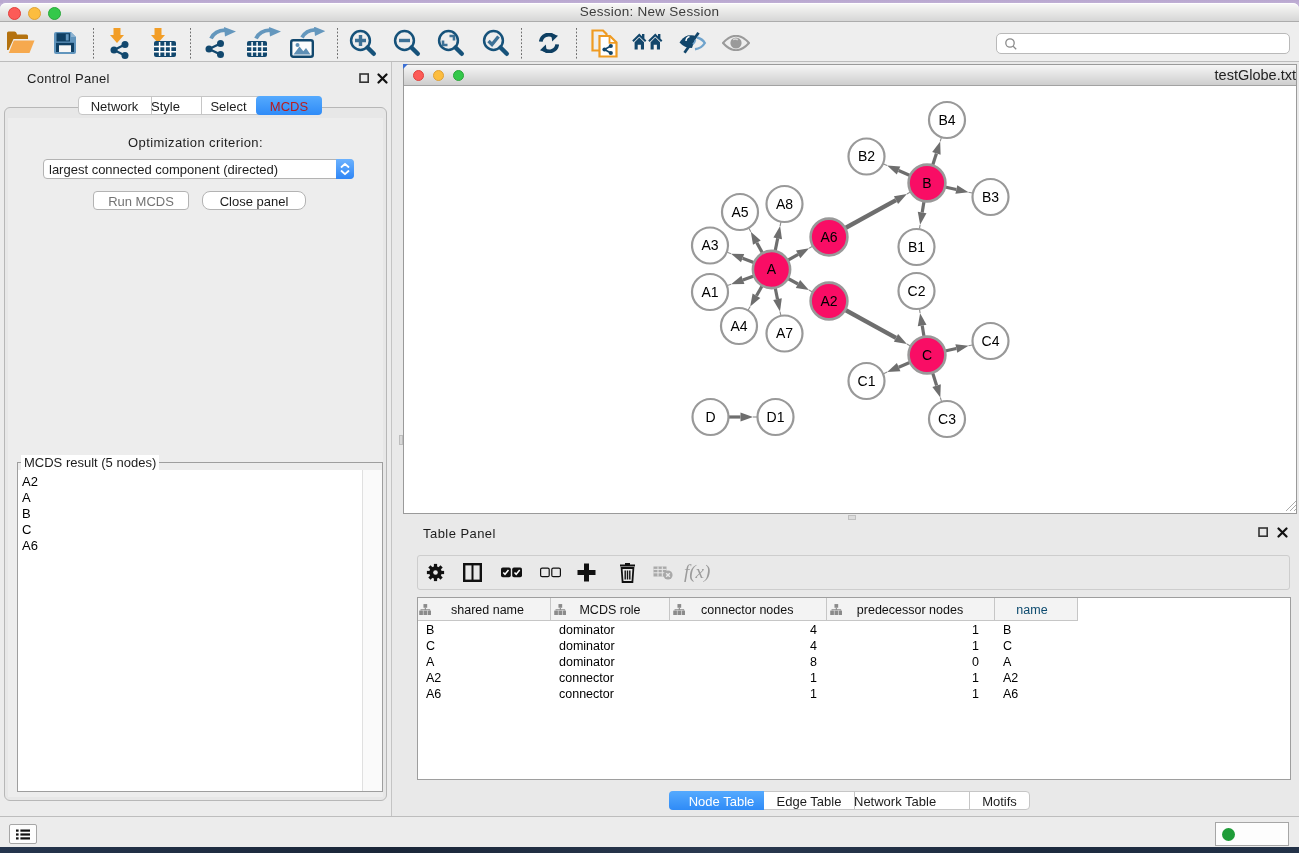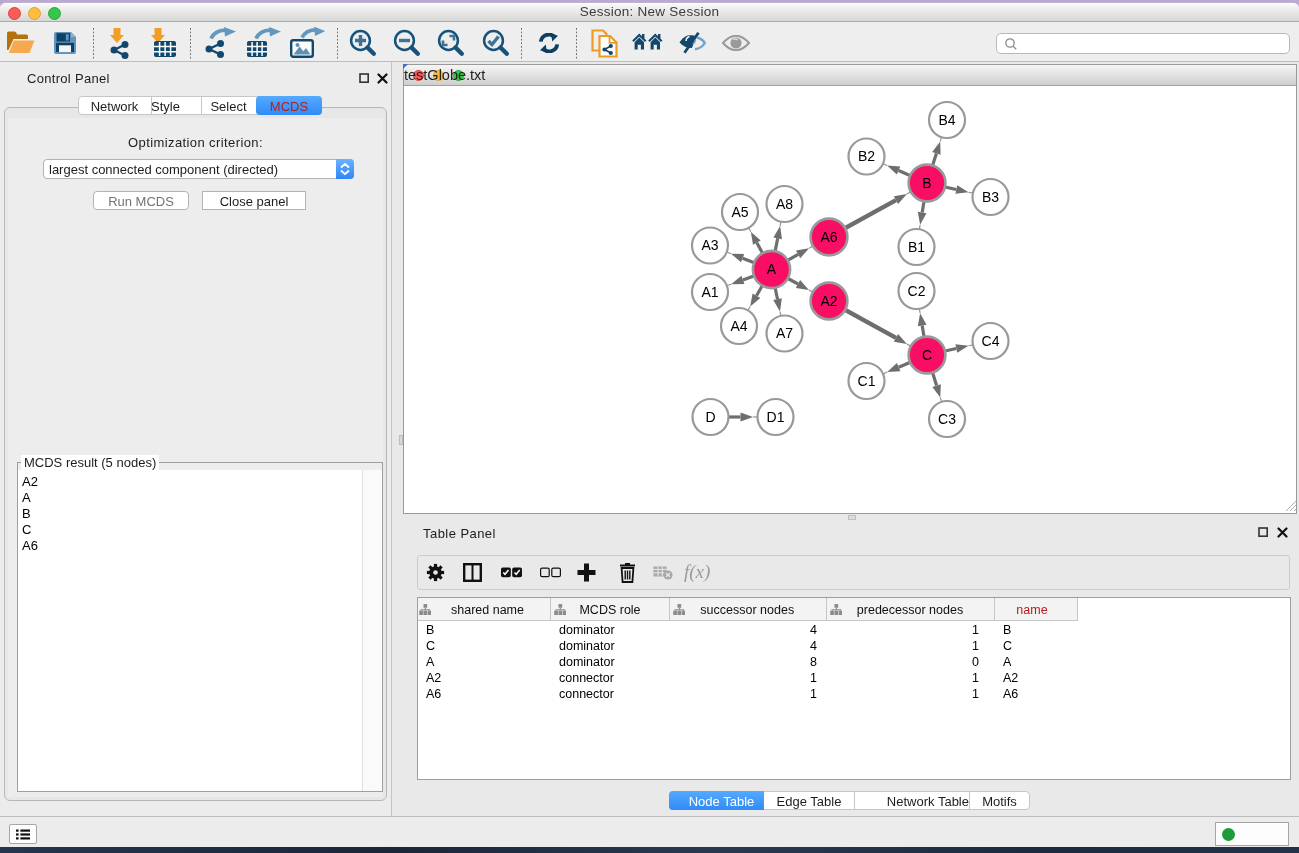--- a/index.html
+++ b/index.html
@@ -180,37 +180,37 @@
 
 <div class="ab" style="left:0;top:135px;width:391px;text-align:center;letter-spacing:0.4px;color:#1d1d1d">Optimization criterion:</div>
 <div class="ab" style="left:43px;top:159px;width:311px;height:20px;background:#fff;border:1px solid #b3b3b3;border-radius:4px"></div>
 <div class="ab" style="left:49px;top:162px;font-size:13px;color:#1d1d1d">largest connected component (directed)</div>
 <div class="ab" style="left:336px;top:159px;width:18px;height:20px;background:linear-gradient(#6cb2fe,#2f86f6);border-radius:0 4px 4px 0"></div>
 <svg class="ab" style="left:339px;top:162px" width="12" height="14" viewBox="0 0 12 14">
     <path d="M2.5 5 L6 1.8 L9.5 5" fill="none" stroke="#fff" stroke-width="1.8" stroke-linecap="round" stroke-linejoin="round"></path>
     <path d="M2.5 9 L6 12.2 L9.5 9" fill="none" stroke="#fff" stroke-width="1.8" stroke-linecap="round" stroke-linejoin="round"></path>
   </svg>
 <div class="ab" style="left:93px;top:191px;width:96px;height:19px;background:#fff;border:1px solid #b3b3b3;border-radius:4px;text-align:center;padding-top:2px;color:#737373">Run MCDS</div>
-<div class="ab" style="left:202px;top:191px;width:104px;height:19px;background:#fff;border:1px solid #b3b3b3;border-radius:0;text-align:center;padding-top:2px;color:#1d1d1d">Close panel</div>
+<div class="ab" style="left:202px;top:191px;width:104px;height:19px;background:#fff;border:1px solid #b3b3b3;border-radius:8px;text-align:center;padding-top:2px;color:#1d1d1d">Close panel</div>
 
 <div class="ab" style="left:17px;top:462px;width:366px;height:330px;border:1px solid #9e9e9e"></div>
 <div class="ab" style="left:21px;top:455px;background:#ffffff;padding:0 3px;color:#1d1d1d">MCDS result (5 nodes)</div>
 <div class="ab" style="left:18px;top:470px;width:364px;height:321px;background:#fff"></div>
 <div class="ab" style="left:362px;top:470px;width:20px;height:321px;background:#fafafa;border-left:1px solid #e0e0e0"></div>
 <div class="ab" style="left:22px;top:474px;color:#000;line-height:16px">A2<br>A<br>B<br>C<br>A6</div>
 
 <div class="ab" style="left:392px;top:62px;width:907px;height:754px;background:#e9e9e9"></div>
 
 <div class="ab" style="left:403px;top:64px;width:894px;height:450px;background:#fff;border:1px solid #9a9a9a"></div>
 <div class="ab" style="left:404px;top:65px;width:892px;height:21px;background:linear-gradient(#f6f6f6,#cecece);border-bottom:1px solid #a2a2a2"></div>
 <div class="ab" style="left:403px;top:64px;width:0;height:0;border-top:5px solid #3b6fd4;border-right:5px solid transparent"></div>
 <div class="ab" style="left:413px;top:70px;width:11px;height:11px;border-radius:50%;background:#fc5b57;border:1px solid #e2403c"></div>
 <div class="ab" style="left:433px;top:70px;width:11px;height:11px;border-radius:50%;background:#fcbd3f;border:1px solid #e0a135"></div>
 <div class="ab" style="left:453px;top:70px;width:11px;height:11px;border-radius:50%;background:#34c84a;border:1px solid #2aa73b"></div>
-<div class="ab" style="left:404px;top:66.5px;width:892px;text-align:left;font-size:14.5px;color:#222">testGlobe.txt</div>
+<div class="ab" style="left:404px;top:66.5px;width:892px;text-align:right;font-size:14.5px;color:#222">testGlobe.txt</div>
 
 <svg class="ab" style="left:404px;top:87px" width="892" height="425" viewBox="404 87 892 425" font-family="Liberation Sans,sans-serif">
 <g stroke="#6e6e6e" fill="none">
 <line x1="771.5" y1="269.5" x2="742.9" y2="280.0" stroke-width="3.2"></line>
 <line x1="771.5" y1="269.5" x2="742.6" y2="258.2" stroke-width="3.2"></line>
 <line x1="771.5" y1="269.5" x2="756.5" y2="295.7" stroke-width="3.2"></line>
 <line x1="771.5" y1="269.5" x2="756.8" y2="242.7" stroke-width="3.2"></line>
 <line x1="771.5" y1="269.5" x2="777.5" y2="299.2" stroke-width="3.2"></line>
 <line x1="771.5" y1="269.5" x2="777.7" y2="238.3" stroke-width="3.2"></line>
 <line x1="771.5" y1="269.5" x2="798.0" y2="284.0" stroke-width="3.2"></line>
@@ -424,36 +424,36 @@
     <g fill="#8b8b8b">
       <rect x="4.1" y="0" width="3.4" height="3.4"></rect>
       <rect x="0.2" y="6" width="3.4" height="4.4"></rect>
       <rect x="4.1" y="6" width="3.4" height="4.4"></rect>
       <rect x="8" y="6" width="3.4" height="4.4"></rect>
     </g>
     <path d="M5.8 3.4 V5.2 M1.9 6 V5.2 H9.7 V6" stroke="#8b8b8b" stroke-width="1" fill="none"></path>
   </svg>
 <div class="ab" style="left:434px;top:603px;width:107px;text-align:center;font-size:12.5px;color:#111">shared name</div>
 <div class="ab" style="left:565px;top:603px;width:90px;text-align:center;font-size:12.5px;color:#111">MCDS role</div>
-<div class="ab" style="left:680px;top:603px;width:134.5px;text-align:center;font-size:12.5px;color:#111">successor nodes</div>
+<div class="ab" style="left:680px;top:603px;width:134.5px;text-align:center;font-size:12.5px;color:#111">connector nodes</div>
 <div class="ab" style="left:838px;top:603px;width:144px;text-align:center;font-size:12.5px;color:#111">predecessor nodes</div>
-<div class="ab" style="left:989px;top:603px;width:86px;text-align:center;font-size:12.5px;color:#b91c1c">name</div>
+<div class="ab" style="left:989px;top:603px;width:86px;text-align:center;font-size:12.5px;color:#0c4a6e">name</div>
 <div class="ab" style="left:426px;top:622px;font-size:12.5px;line-height:16px;color:#000">B<br>C<br>A<br>A2<br>A6</div>
 <div class="ab" style="left:559px;top:622px;font-size:12.5px;line-height:16px;color:#000">dominator<br>dominator<br>dominator<br>connector<br>connector</div>
 <div class="ab" style="left:700px;top:622px;width:117px;text-align:right;font-size:12.5px;line-height:16px;color:#000">4<br>4<br>8<br>1<br>1</div>
 <div class="ab" style="left:860px;top:622px;width:119px;text-align:right;font-size:12.5px;line-height:16px;color:#000">1<br>1<br>0<br>1<br>1</div>
 <div class="ab" style="left:1003px;top:622px;font-size:12.5px;line-height:16px;color:#000">B<br>C<br>A<br>A2<br>A6</div>
 
 <div class="ab" style="left:669px;top:791px;width:361px;height:19px;background:#fff;border:1px solid #c6c6c6;border-radius:4px"></div>
 <div class="ab" style="left:669px;top:791px;width:95px;height:19px;background:linear-gradient(#55aafe,#2f8bf7);border-radius:4px 0 0 4px"></div>
 <div class="ab" style="left:854px;top:791px;width:1px;height:19px;background:#c6c6c6"></div>
 <div class="ab" style="left:969px;top:791px;width:1px;height:19px;background:#c6c6c6"></div>
 <div class="ab" style="left:669px;top:794px;width:105px;text-align:center;color:#fff">Node Table</div>
 <div class="ab" style="left:764px;top:794px;width:90px;text-align:center;color:#1d1d1d">Edge Table</div>
-<div class="ab" style="left:854px;top:794px;width:115px;text-align:right;color:#1d1d1d">Network Table</div>
+<div class="ab" style="left:854px;top:794px;width:115px;text-align:left;color:#1d1d1d">Network Table</div>
 <div class="ab" style="left:969px;top:794px;width:61px;text-align:center;color:#1d1d1d">Motifs</div>
 
 <div class="ab" style="left:0;top:816px;width:1299px;height:31px;background:#ececec;border-top:1px solid #bdbdbd"></div>
 <div class="ab" style="left:9px;top:824px;width:28px;height:20px;background:#fdfdfd;border:1px solid #a6a6a6;border-radius:2px"></div>
 <svg class="ab" style="left:16px;top:829px" width="14" height="11" viewBox="0 0 14 11">
     <g fill="#111">
       <rect x="0" y="0.5" width="2.6" height="2.2"></rect>
       <rect x="0" y="4.4" width="2.6" height="2.2"></rect>
       <rect x="0" y="8.3" width="2.6" height="2.2"></rect>
       <rect x="4.4" y="0.5" width="9.6" height="2.2"></rect>

